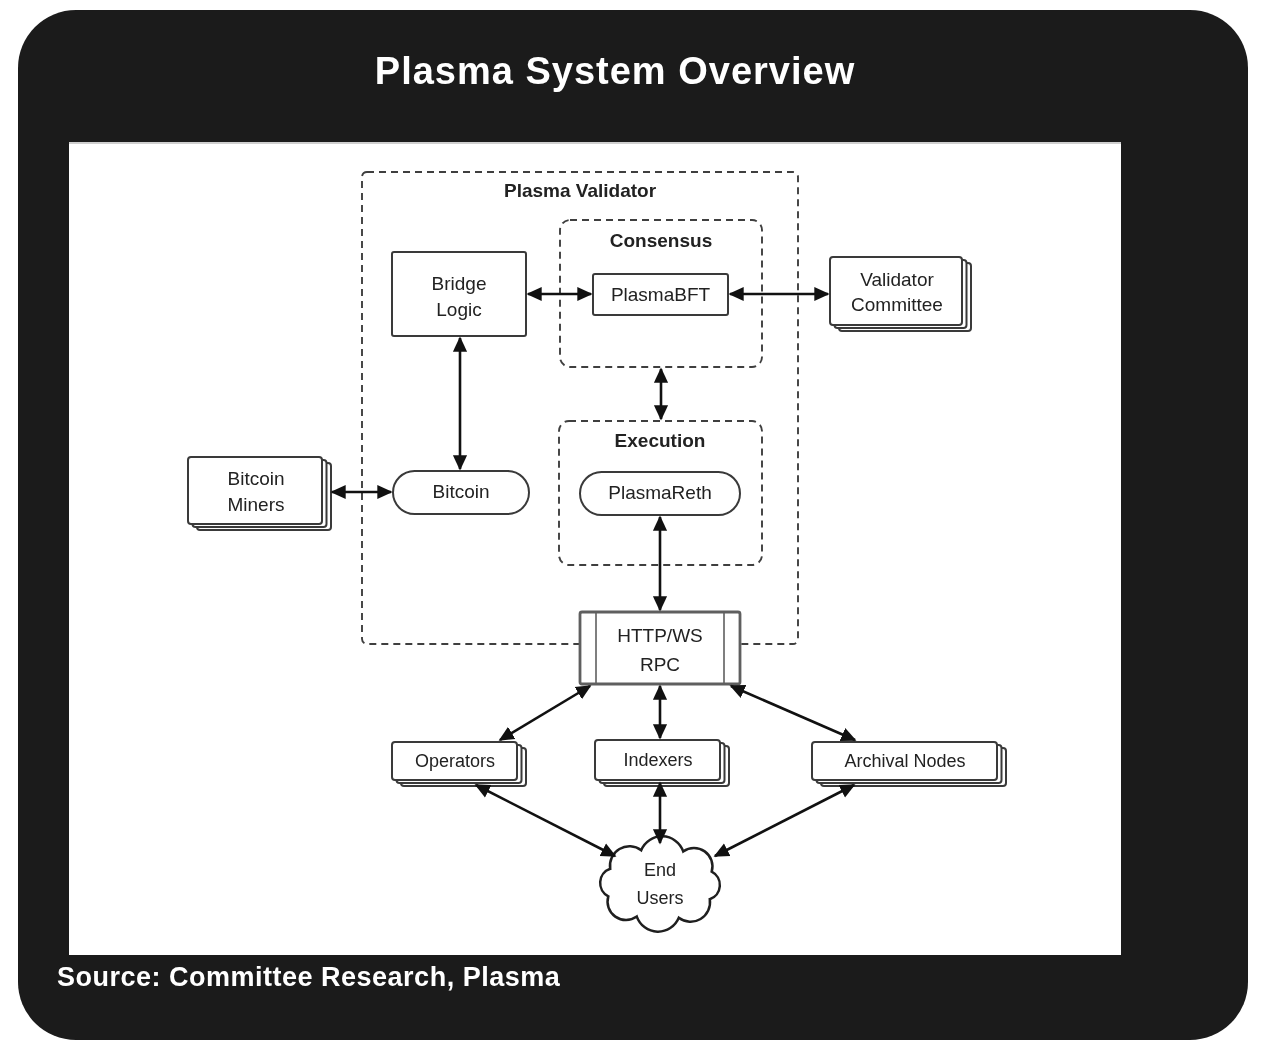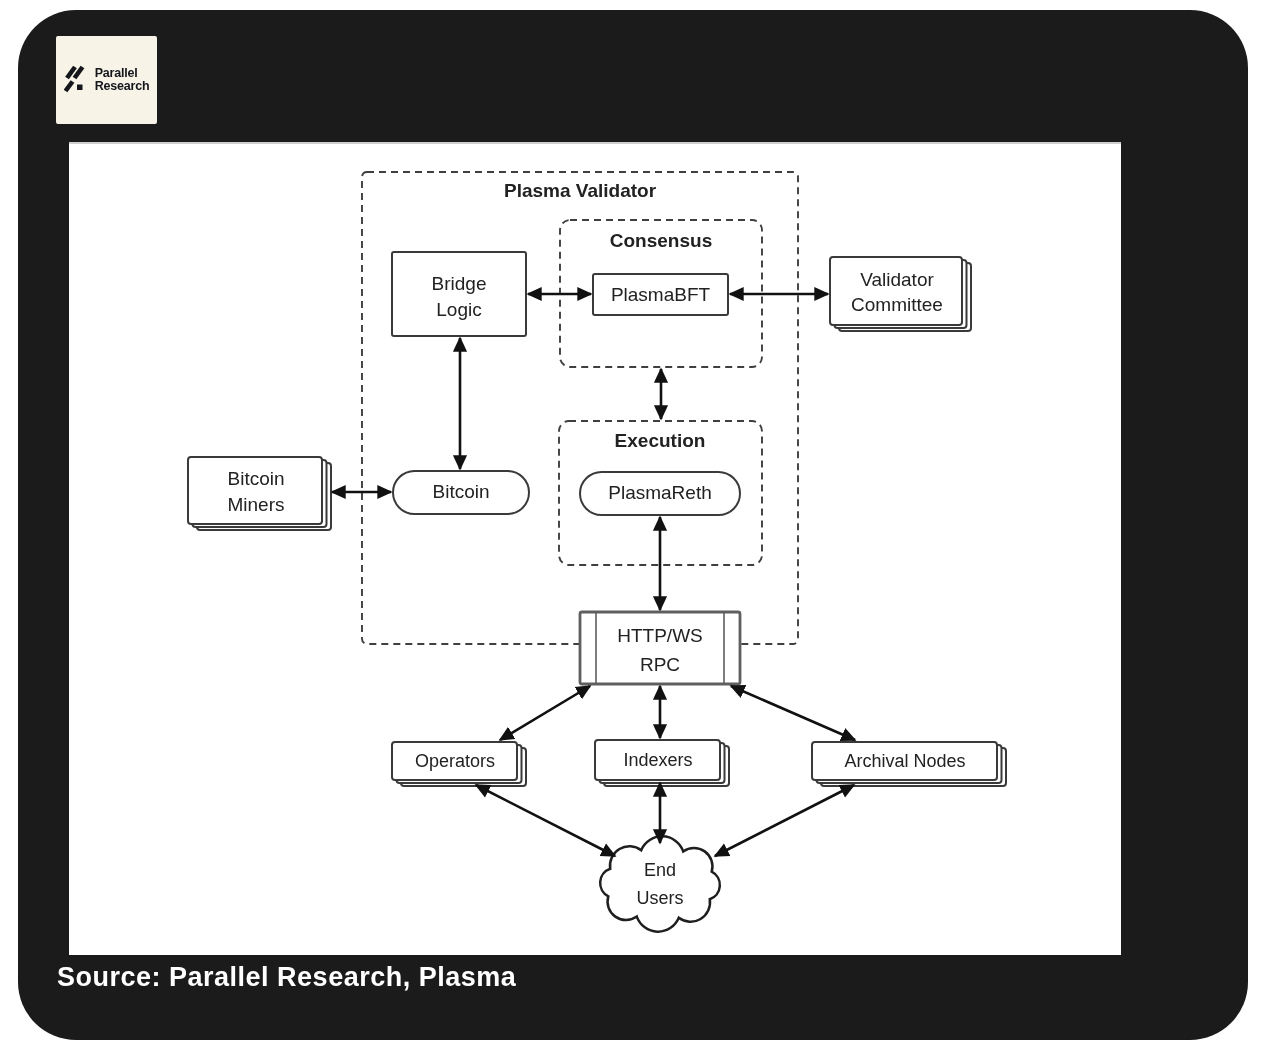--- a/index.html
+++ b/index.html
@@ -23,33 +23,22 @@
   .node{fill:#ffffff;stroke:#3a3a3a;stroke-width:2;}
   .dash{fill:none;stroke:#3f3f3f;stroke-width:1.9;stroke-dasharray:7 5;}
   .arrow{stroke:#111;stroke-width:2.6;fill:none;}
 </style>
 </head>
 <body>
 
 <div class="stage">
   <div class="frame"></div>
 
-  <div class="logo">
-    <svg width="26" height="30" viewBox="0 0 26 30">
-      <line x1="3" y1="13" x2="11" y2="2" stroke="#15151c" stroke-width="4.6"></line>
-      <line x1="10.5" y1="13" x2="18.5" y2="2" stroke="#15151c" stroke-width="4.6"></line>
-      <line x1="1.5" y1="26" x2="8.5" y2="16.5" stroke="#15151c" stroke-width="4.6"></line>
-      <rect x="13" y="19.5" width="5.5" height="5.5" fill="#15151c"></rect>
-    </svg>
-    <div class="logo-text">
-      <div>Parallel</div>
-      <div>Research</div>
-    </div>
-  </div>
 
+  <div class="title">Plasma System Overview</div>
 
   <div class="panel">
     <svg width="1114" height="811" viewBox="0 0 1114 811">
       <defs>
         <marker id="ah" viewBox="0 0 10 10" refX="8.5" refY="5" markerWidth="6.2" markerHeight="6.2" orient="auto-start-reverse" markerUnits="strokeWidth">
           <path d="M0,0.6 L9.5,5 L0,9.4 Z" fill="#111"></path>
         </marker>
       </defs>
 
       <rect class="dash" x="293" y="28" width="436" height="472" rx="5"></rect>
@@ -149,14 +138,14 @@
       <line class="arrow" x1="591" y1="373" x2="591" y2="466" marker-start="url(#ah)" marker-end="url(#ah)"></line>
       <line class="arrow" x1="521" y1="542" x2="431" y2="596" marker-start="url(#ah)" marker-end="url(#ah)"></line>
       <line class="arrow" x1="591" y1="542" x2="591" y2="594" marker-start="url(#ah)" marker-end="url(#ah)"></line>
       <line class="arrow" x1="662" y1="542" x2="786" y2="596" marker-start="url(#ah)" marker-end="url(#ah)"></line>
       <line class="arrow" x1="407" y1="641" x2="546" y2="712" marker-start="url(#ah)" marker-end="url(#ah)"></line>
       <line class="arrow" x1="591" y1="639" x2="591" y2="699" marker-start="url(#ah)" marker-end="url(#ah)"></line>
       <line class="arrow" x1="785" y1="641" x2="646" y2="712" marker-start="url(#ah)" marker-end="url(#ah)"></line>
     </svg>
   </div>
 
-  <div class="source">Source: Parallel Research, Plasma</div>
+  <div class="source">Source: Committee Research, Plasma</div>
 </div>
 
 </body></html>

